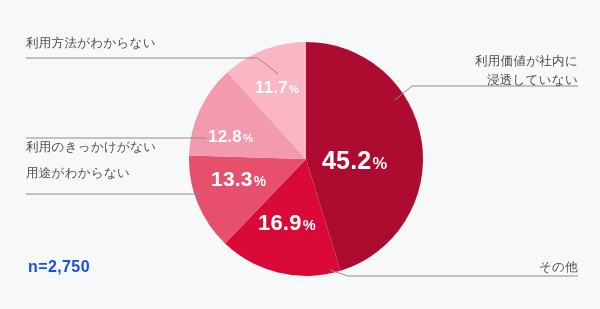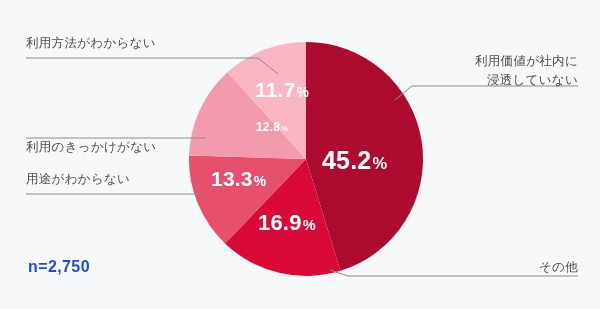--- a/index.html
+++ b/index.html
@@ -35,42 +35,42 @@
     color: #4c4c4c;
     letter-spacing: 0.3px;
     white-space: nowrap;
     line-height: 1.55;
   }
   .callout.left  { text-align: left; }
   .callout.right { text-align: right; margin-top: 10px; }
 
   #label-howto  { left: 26px;  top: 34px; }
   #label-trigger{ left: 26px;  top: 114px; margin-top: 24px; }
-  #label-usage  { left: 26px;  top: 170px; }
+  #label-usage  { left: 26px;  top: 164px; }
   #label-value  { right: 22px; top: 42px; }
   #label-other  { right: 22px; top: 248px; }
 
   
   .slice-val {
     position: absolute;
     color: #ffffff;
     font-weight: bold;
     white-space: nowrap;
     letter-spacing: 0.2px;
   }
   .slice-val .pct {
     font-size: 0.66em;
     font-weight: bold;
     margin-left: 1px;
   }
   #val-0 { font-size: 25px; left: 322px; top: 146px; }   
   #val-1 { font-size: 22px; left: 258px; top: 210px; }   
   #val-2 { font-size: 21px; left: 211px; top: 167px; }   
-  #val-3 { font-size: 12px; left: 208px; top: 120px; margin-left: 48px; }   
-  #val-4 { font-size: 21px; left: 255px; top: 78px;  }   
+  #val-3 { font-size: 17px; left: 208px; top: 127px; }   
+  #val-4 { font-size: 17px; left: 255px; top: 78px;  }   
 
   
   #sample-size {
     position: absolute;
     left: 28px;
     top: 258px;
     font-size: 16px;
     font-weight: bold;
     color: #1d4ed8;
     letter-spacing: 0.4px;

